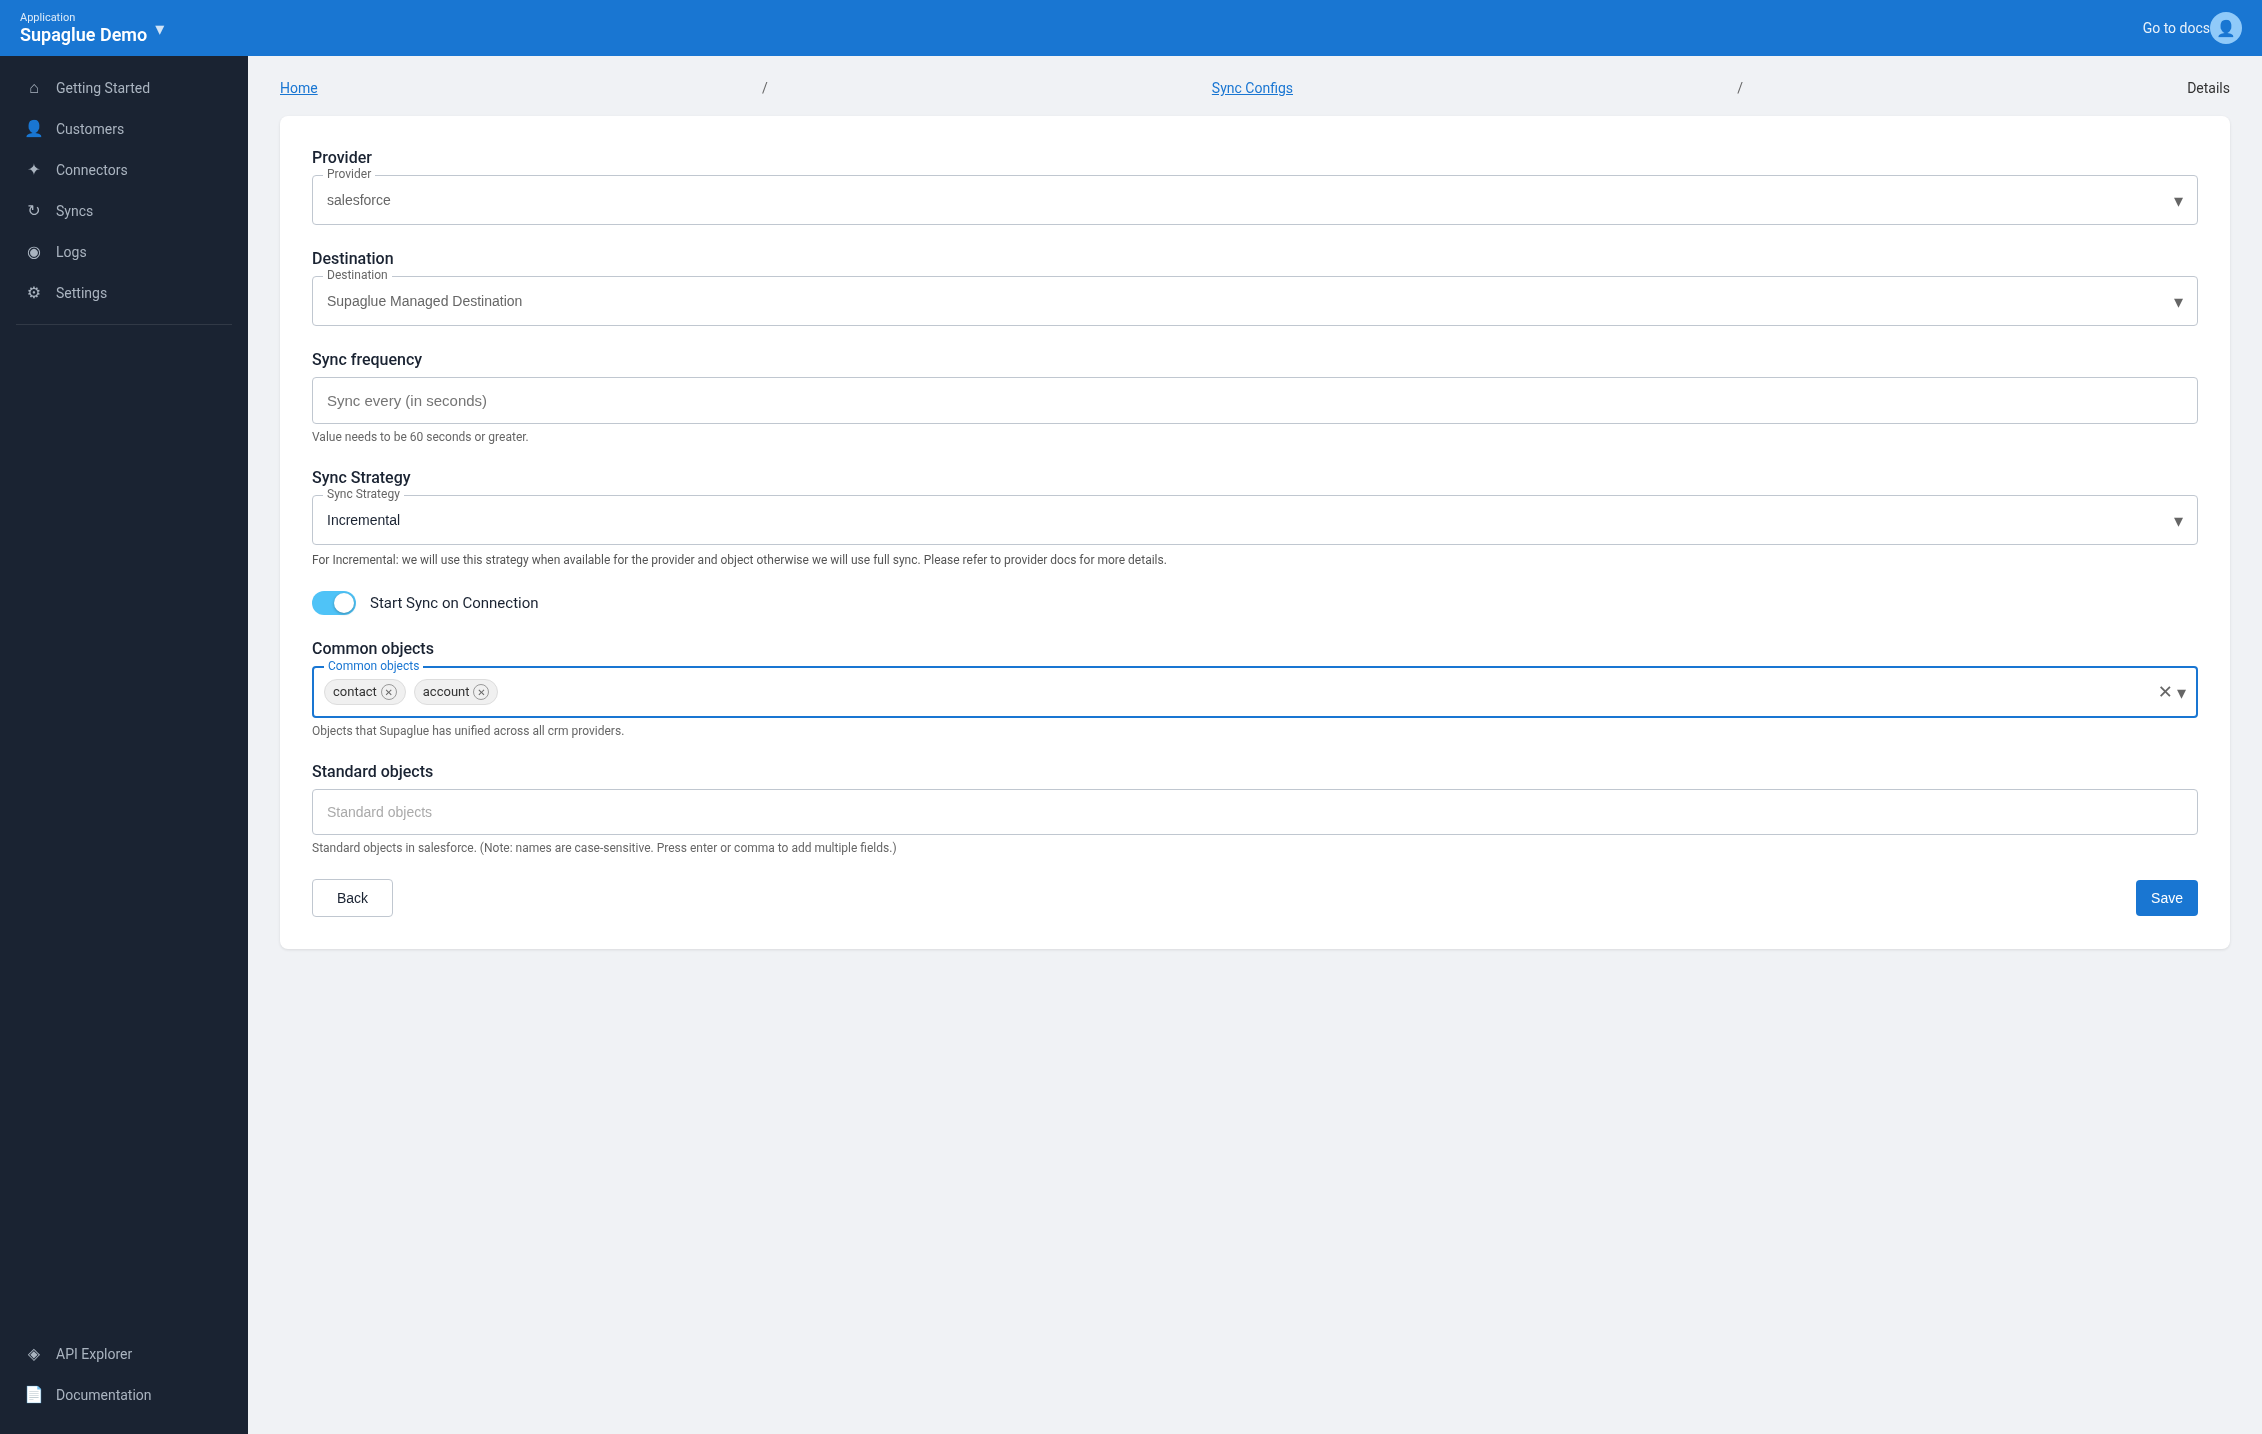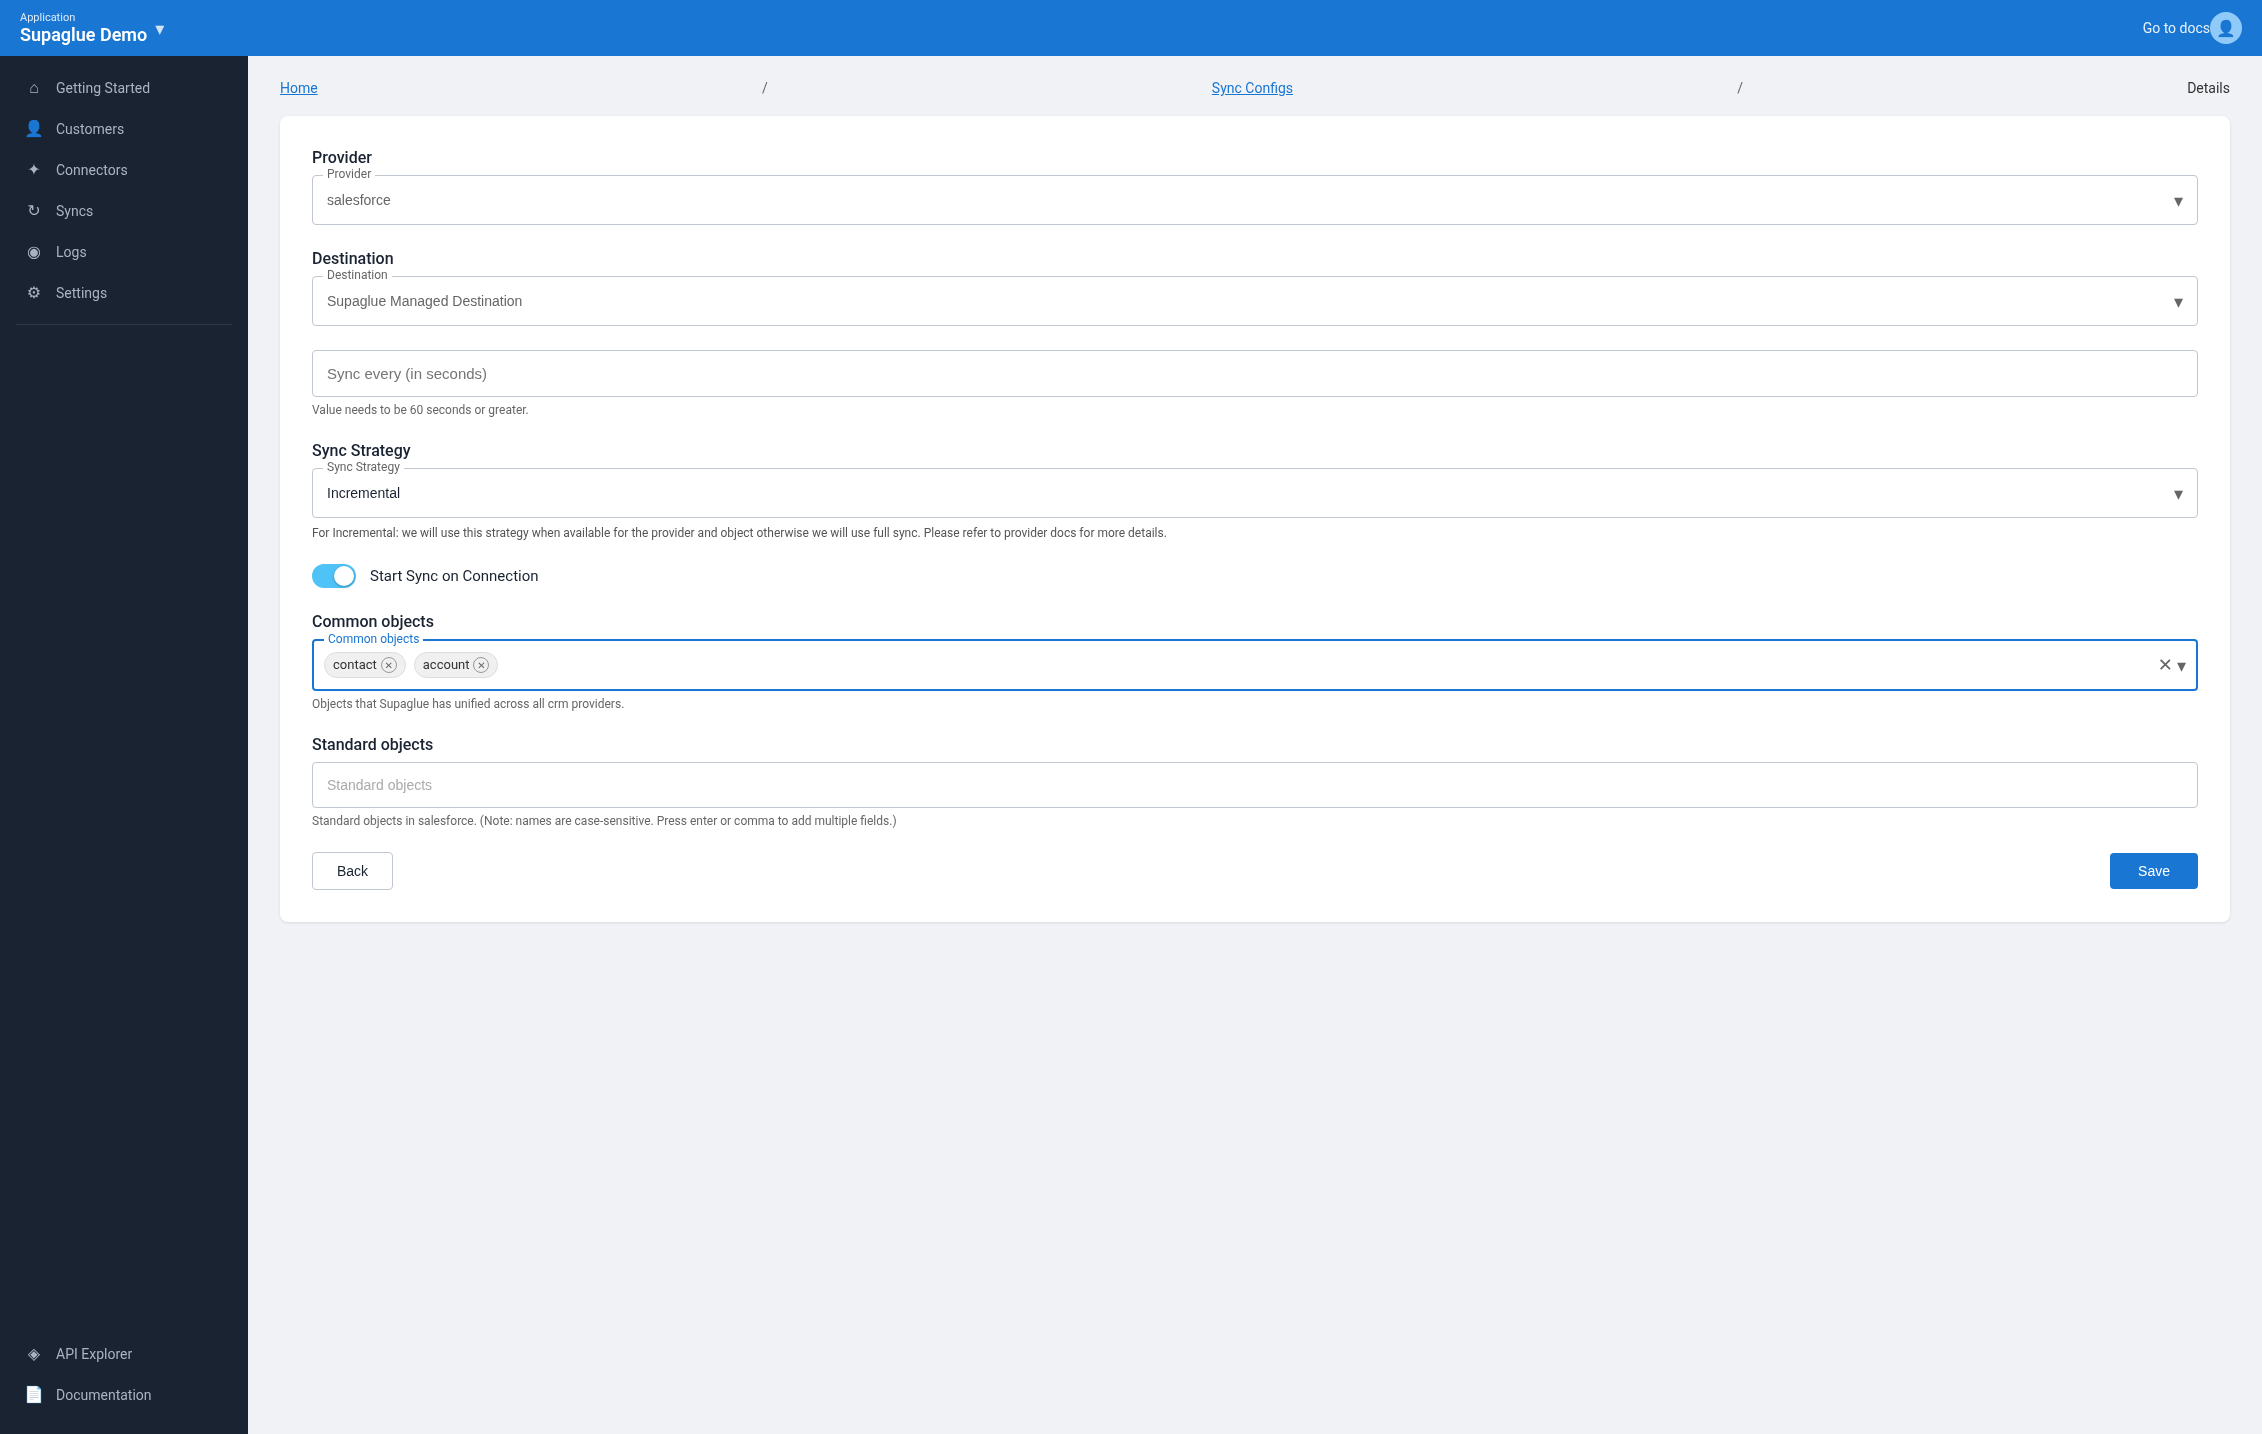--- a/index.html
+++ b/index.html
@@ -360,21 +360,21 @@
       border-radius: 4px;
       padding: 10px 24px;
       font-size: 14px;
       color: #1a2332;
       cursor: pointer;
     }
     .btn-save {
       background: #1976d2;
       border: none;
       border-radius: 4px;
-      padding: 10px 28px;
+      padding: 10px 15px;
       font-size: 14px;
       color: white;
       cursor: pointer;
       font-weight: 500;
     }
 
     .incremental-note {
       font-size: 12px;
       color: #555;
       margin-top: 8px;
@@ -467,20 +467,21 @@
         <div class="form-field-wrapper">
           <span class="floating-label">Destination</span>
           <select class="form-select">
             <option>Supaglue Managed Destination</option>
           </select>
           <span class="select-arrow">▾</span>
         </div>
       </div>
 
       <div class="field-group">
+        <div class="field-label">Sync frequency</div>
         <input type="text" class="form-input" placeholder="Sync every (in seconds)" style="">
         <div class="field-hint">Value needs to be 60 seconds or greater.</div>
       </div>
 
       <div class="field-group">
         <div class="field-label">Sync Strategy</div>
         <div class="form-field-wrapper">
           <span class="floating-label">Sync Strategy</span>
           <select class="form-select" style="color:#1a2332;">
             <option>Incremental</option>

